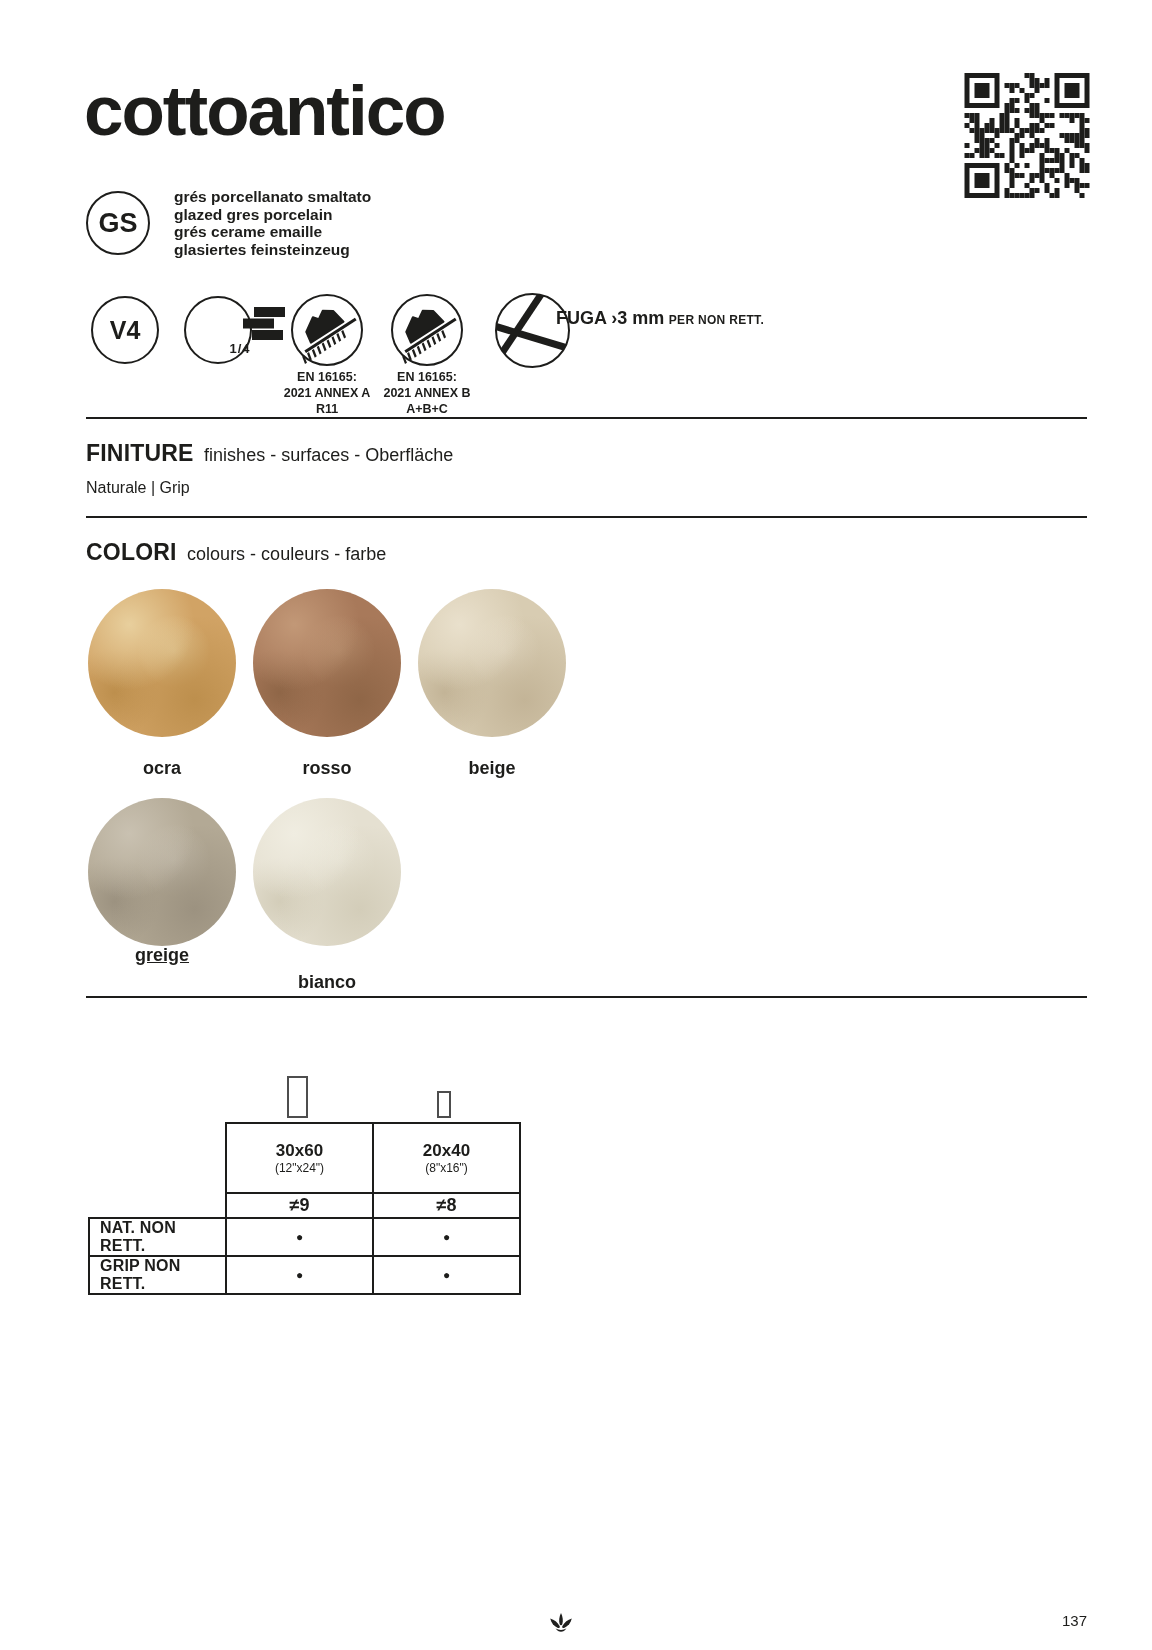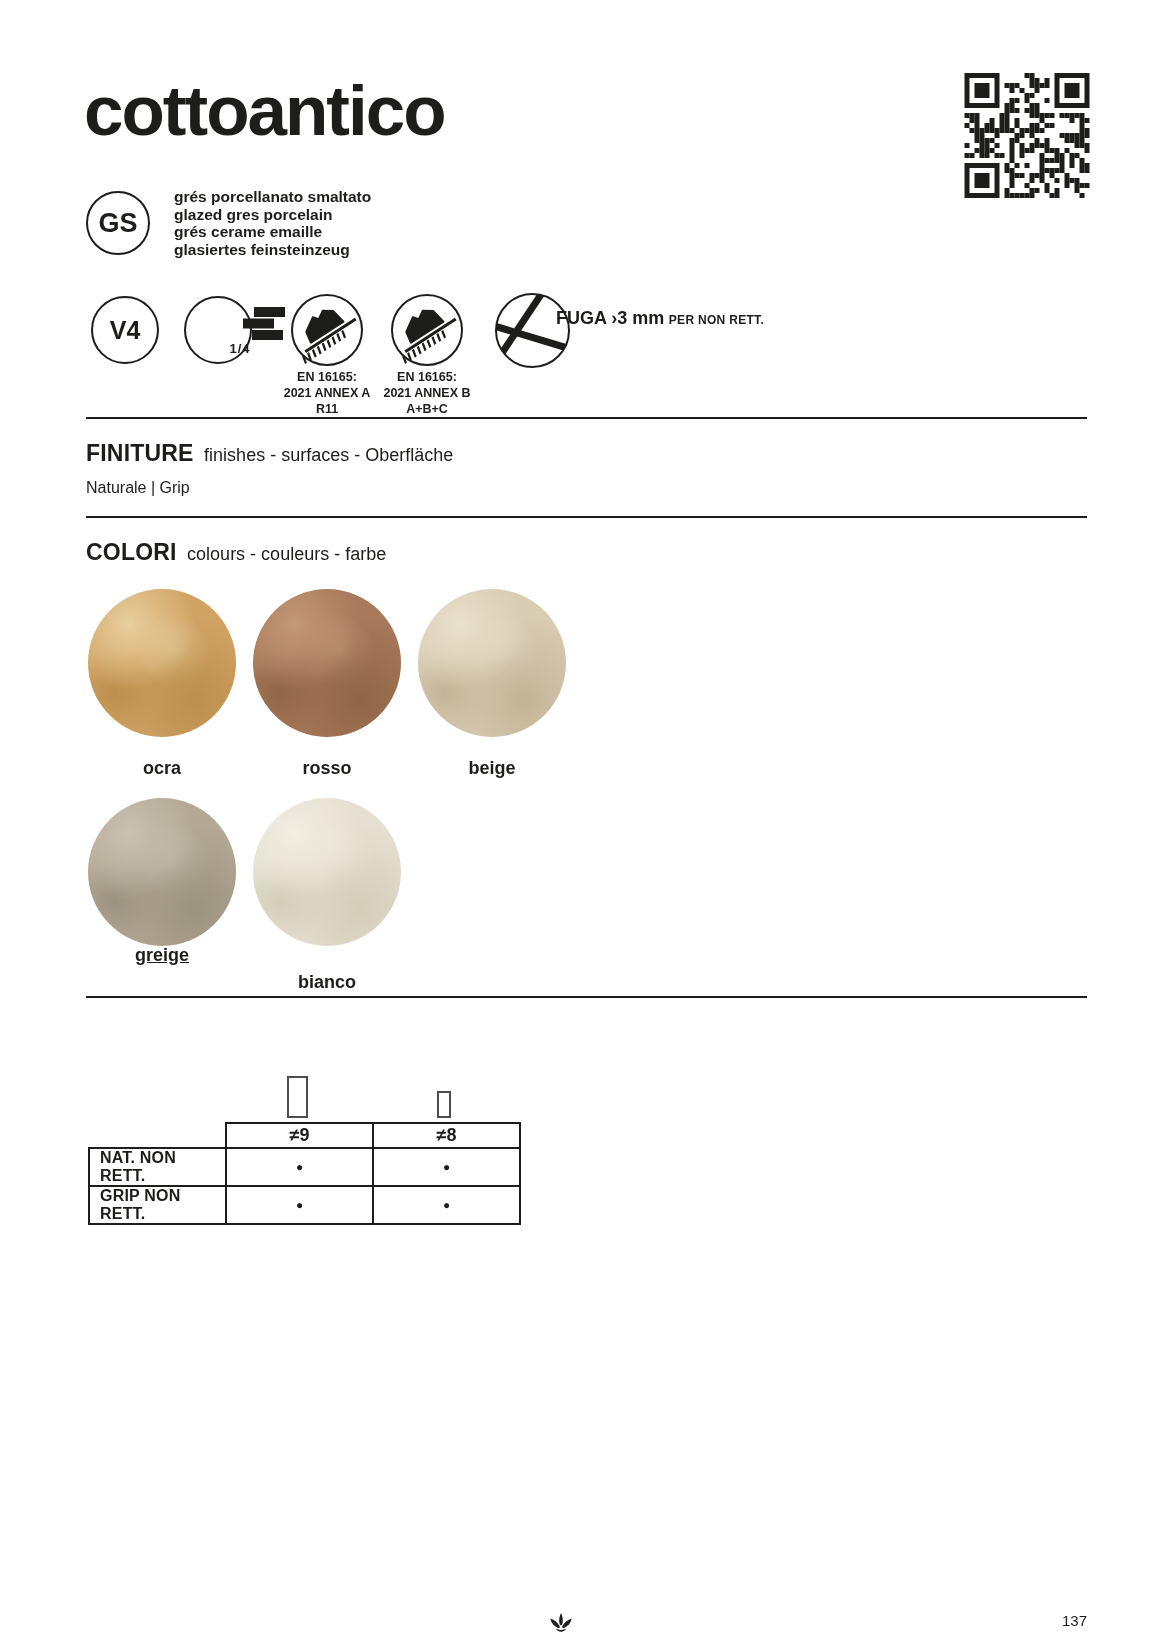--- a/index.html
+++ b/index.html
@@ -426,20 +426,31 @@
   <div class="tile-rect tr-big"></div>
   <div class="tile-rect tr-small"></div>
 
   <table class="formats">
     <colgroup>
         <col style="width:137px">
         <col style="width:147px">
         <col style="width:147px">
       </colgroup>
     <tbody>
+        <tr class="r-head">
+      <td class="blank"></td>
+      <td>
+        <div class="cell-size">30x60</div>
+        <div class="cell-inch">(12"x24")</div>
+      </td>
+      <td>
+        <div class="cell-size">20x40</div>
+        <div class="cell-inch">(8"x16")</div>
+      </td>
+    </tr>
     <tr class="r-thick">
       <td class="blank"></td>
       <td class="cell-thick">≠9</td>
       <td class="cell-thick">≠8</td>
     </tr>
     <tr class="r-data">
       <td class="lbl">NAT. NON RETT.</td>
       <td class="dot">●</td>
       <td class="dot">●</td>
     </tr>

